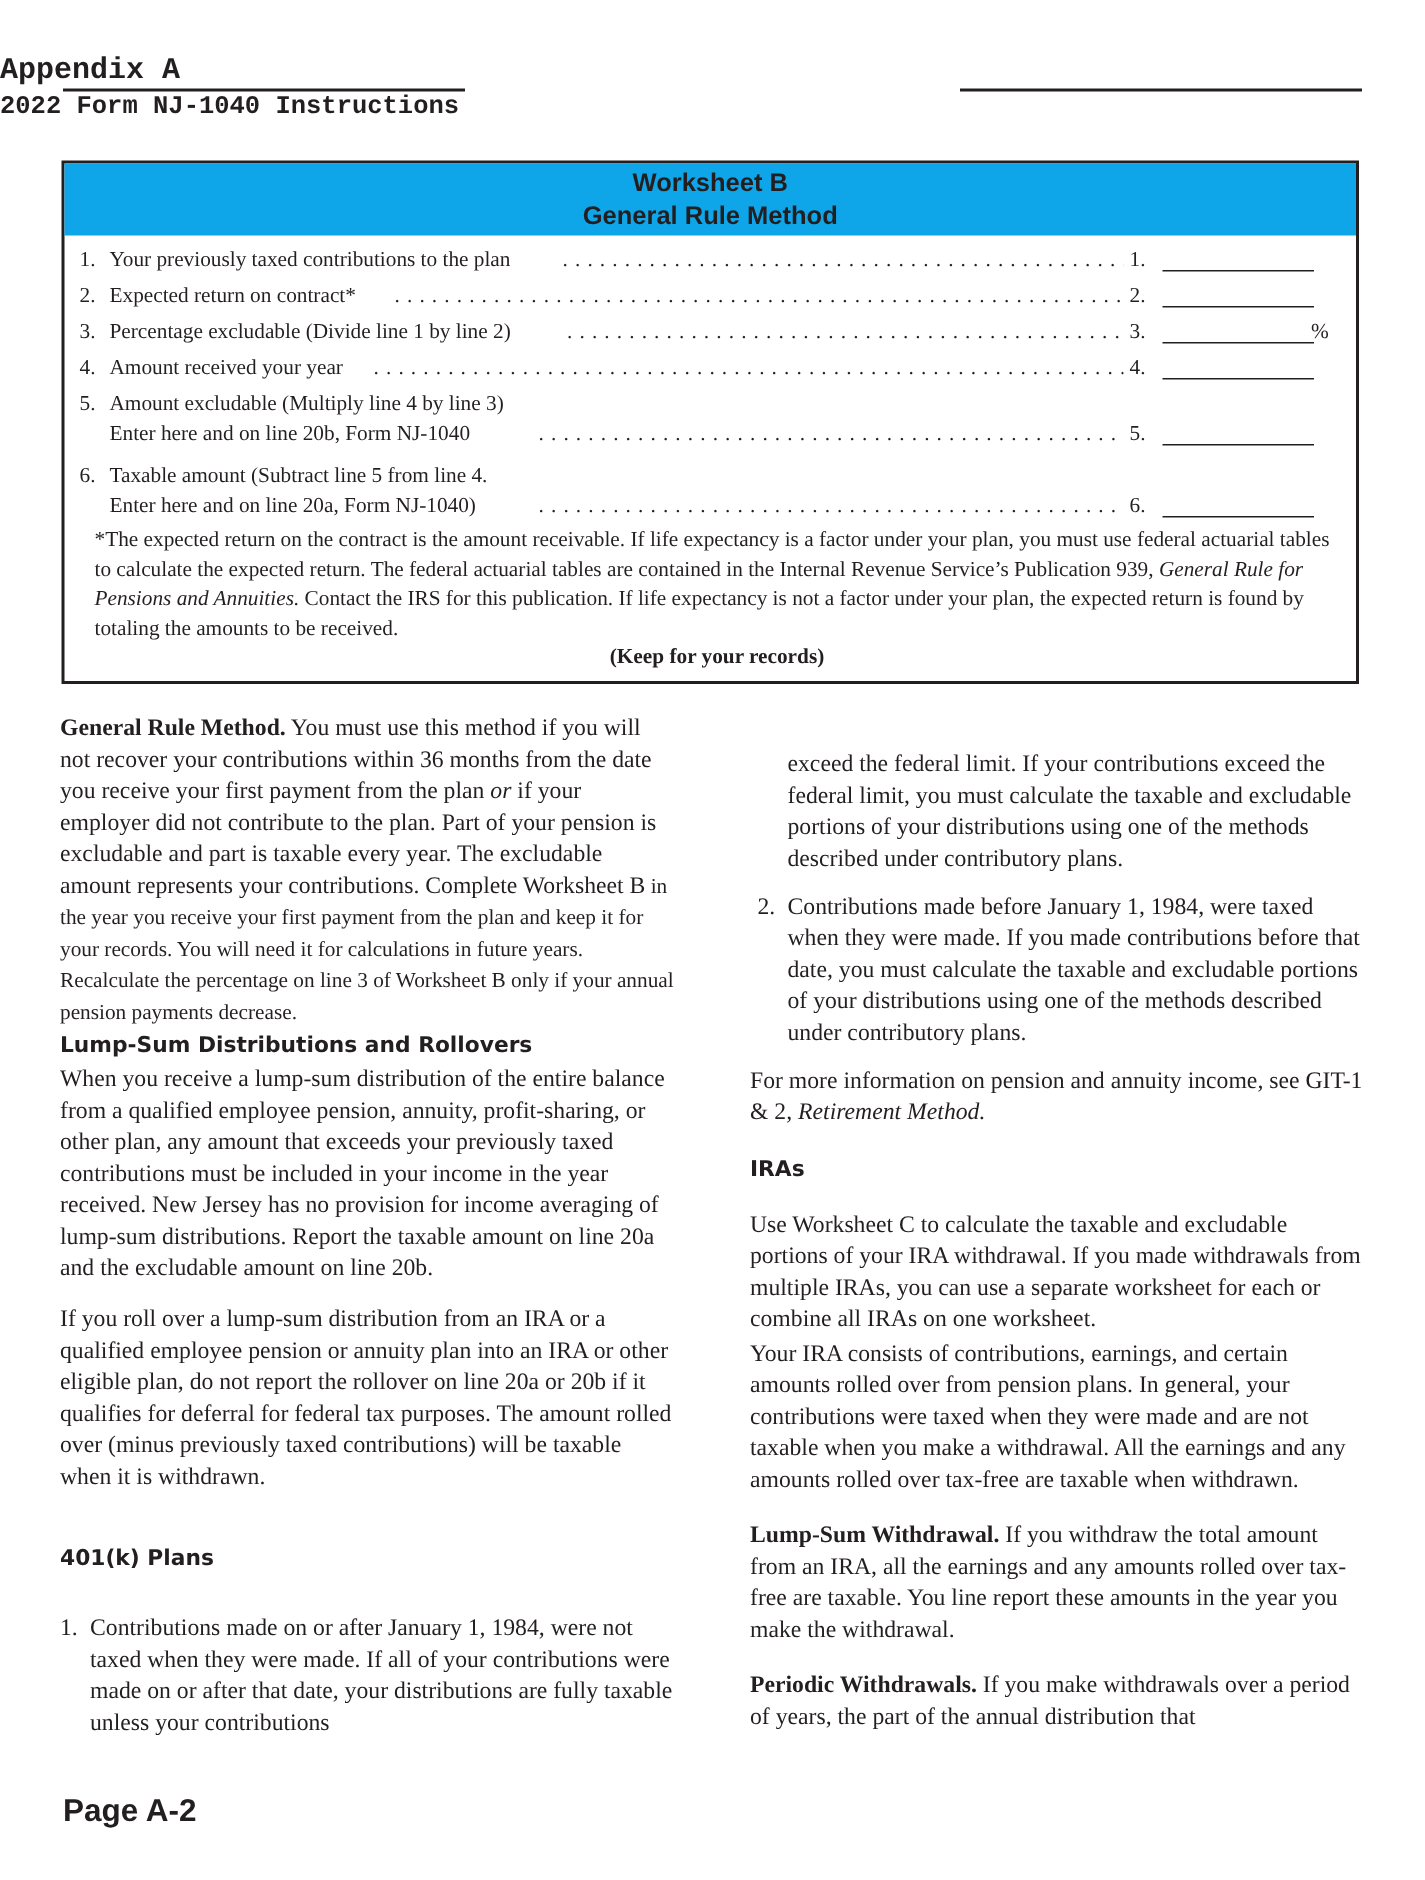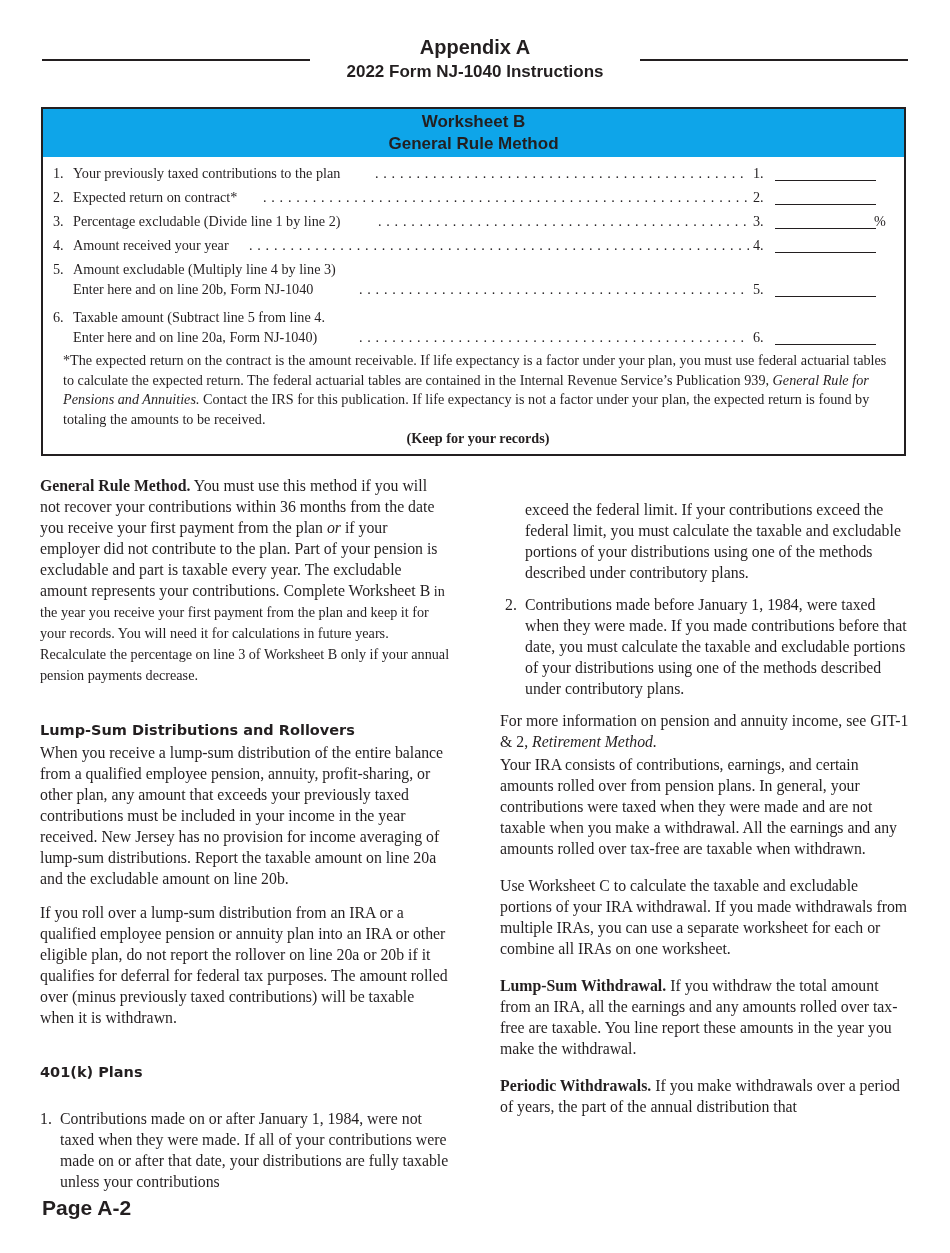--- a/index.html
+++ b/index.html
@@ -1,21 +1,21 @@
 <!DOCTYPE html>
 <html><head>
   <meta charset="utf-8">
   <style>
     html, body { margin:0; padding:0; background:#ffffff; }
     body { width:950px; height:1253px; position:relative; overflow:hidden; color:#231f20; font-family:"Liberation Serif", serif; }
     .header { position:absolute; left:0; top:34px; width:950px; height:60px; }
     .header .rule { position:absolute; top:25px; height:2px; background:#231f20; }
     .header .rule.left { left:42px; width:268px; }
     .header .rule.right { left:640px; width:268px; }
-    .header .title { position:absolute; left:0; width:950px; text-align:center; font-family:Liberation Sans, sans-serif; font-weight:bold; color:#231f20; }
+    .header .title { position:absolute; left:0; width:950px; text-align:left; font-family:Liberation Mono, monospace; font-weight:bold; color:#231f20; }
     .header .t1 { top:2px; font-size:20px; }
     .header .t2 { top:28px; font-size:17px; }
 
     .worksheet { position:absolute; left:41px; top:107px; width:865px; height:349px; border:2px solid #231f20; box-sizing:border-box; }
     .ws-head { background:#0ea5e9; height:48px; text-align:center; font-family:"Liberation Sans", sans-serif; font-weight:bold; font-size:17px; line-height:22px; padding-top:2px; box-sizing:border-box; }
     .ws-lines { position:relative; font-size:14.2px; }
     .ws-line { position:absolute; left:10px; width:838px; height:20px; }
     .ws-line .num { position:absolute; left:0; top:0; }
     .ws-line .text { position:absolute; left:20px; top:0; white-space:nowrap; }
     .ws-line .text2 { position:absolute; left:20px; top:0; white-space:nowrap; }
@@ -102,21 +102,21 @@
   </div>
   <div class="ws-foot">
     <div><span>*The expected return on the contract is the amount receivable. If life expectancy is a factor under your plan, you must use federal actuarial tables to calculate the expected return. The federal actuarial tables are contained in the Internal Revenue Service’s Publication 939, </span><i>General Rule for Pensions and Annuities.</i><span> Contact the IRS for this publication. If life expectancy is not a factor under your plan, the expected return is found by totaling the amounts to be received.</span></div>
     <div class="keep">(Keep for your records)</div>
   </div>
 </div>
 
 <div class="col col-left">
   <p><b>General Rule Method.</b><span> You must use this method if you will not recover your contributions within 36 months from the date you receive your first payment from the plan </span><i>or</i><span> if your employer did not contribute to the plan. Part of your pension is excludable and part is taxable every year. The excludable amount represents your contributions. Complete Worksheet B</span><span class="small"> in the year you receive your first payment from the plan and keep it for your records. You will need it for calculations in future years. Recalculate the percentage on line 3 of Worksheet B only if your annual pension payments decrease.</span></p>
 
-  <div class="h2" style="margin-top:35px;">Lump-Sum Distributions and Rollovers</div>
+  <div class="h2" style="margin-top:2px;">Lump-Sum Distributions and Rollovers</div>
   <p style="margin-top:2px;">When you receive a lump-sum distribution of the entire balance from a qualified employee pension, annuity, profit-sharing, or other plan, any amount that exceeds your previously taxed contributions must be included in your income in the year received. New Jersey has no provision for income averaging of lump-sum distributions. Report the taxable amount on line 20a and the excludable amount on line 20b.</p>
   <p style="margin-top:13px;">If you roll over a lump-sum distribution from an IRA or a qualified employee pension or annuity plan into an IRA or other eligible plan, do not report the rollover on line 20a or 20b if it qualifies for deferral for federal tax purposes. The amount rolled over (minus previously taxed contributions) will be taxable when it is withdrawn.</p>
 
   <div class="h2" style="margin-top:34px;">401(k) Plans</div>
   <div class="olist" style="margin-top:2px;">
     <div class="item">
       <span class="n">1.</span>
       <span>Contributions made on or after January 1, 1984, were not taxed when they were made. If all of your contributions were made on or after that date, your distributions are fully taxable unless your contributions</span>
     </div>
   </div>
@@ -127,19 +127,20 @@
     <div class="item">
       <span>exceed the federal limit. If your contributions exceed the federal limit, you must calculate the taxable and excludable portions of your distributions using one of the methods described under contributory plans.</span>
     </div>
     <div class="item" style="margin-top:11px;">
       <span class="n">2.</span>
       <span>Contributions made before January 1, 1984, were taxed when they were made. If you made contributions before that date, you must calculate the taxable and excludable portions of your distributions using one of the methods described under contributory plans.</span>
     </div>
   </div>
   <p style="margin-top:11px;margin-left:-5px;"><span>For more information on pension and annuity income, see GIT-1 &amp; 2, </span><i>Retirement Method.</i></p>
 
+  <div class="h2" style="margin-top:18px;margin-left:-5px;">IRAs</div>
+  <p style="margin-top:16px;margin-left:-5px;">Use Worksheet C to calculate the taxable and excludable portions of your IRA withdrawal. If you made withdrawals from multiple IRAs, you can use a separate worksheet for each or combine all IRAs on one worksheet.</p>
   <p style="margin-top:2px;margin-left:-5px;">Your IRA consists of contributions, earnings, and certain amounts rolled over from pension plans. In general, your contributions were taxed when they were made and are not taxable when you make a withdrawal. All the earnings and any amounts rolled over tax-free are taxable when withdrawn.</p>
-  <p style="margin-top:16px;margin-left:-5px;">Use Worksheet C to calculate the taxable and excludable portions of your IRA withdrawal. If you made withdrawals from multiple IRAs, you can use a separate worksheet for each or combine all IRAs on one worksheet.</p>
   <p style="margin-top:16px;margin-left:-5px;"><b>Lump-Sum Withdrawal.</b><span> If you withdraw the total amount from an IRA, all the earnings and any amounts rolled over tax-free are taxable. You line report these amounts in the year you make the withdrawal.</span></p>
   <p style="margin-top:16px;margin-left:-5px;"><b>Periodic Withdrawals.</b><span>  If you make withdrawals over a period of years, the part of the annual distribution that</span></p>
 </div>
 
 <div class="footer">Page A-2</div>
 
 </body></html>

